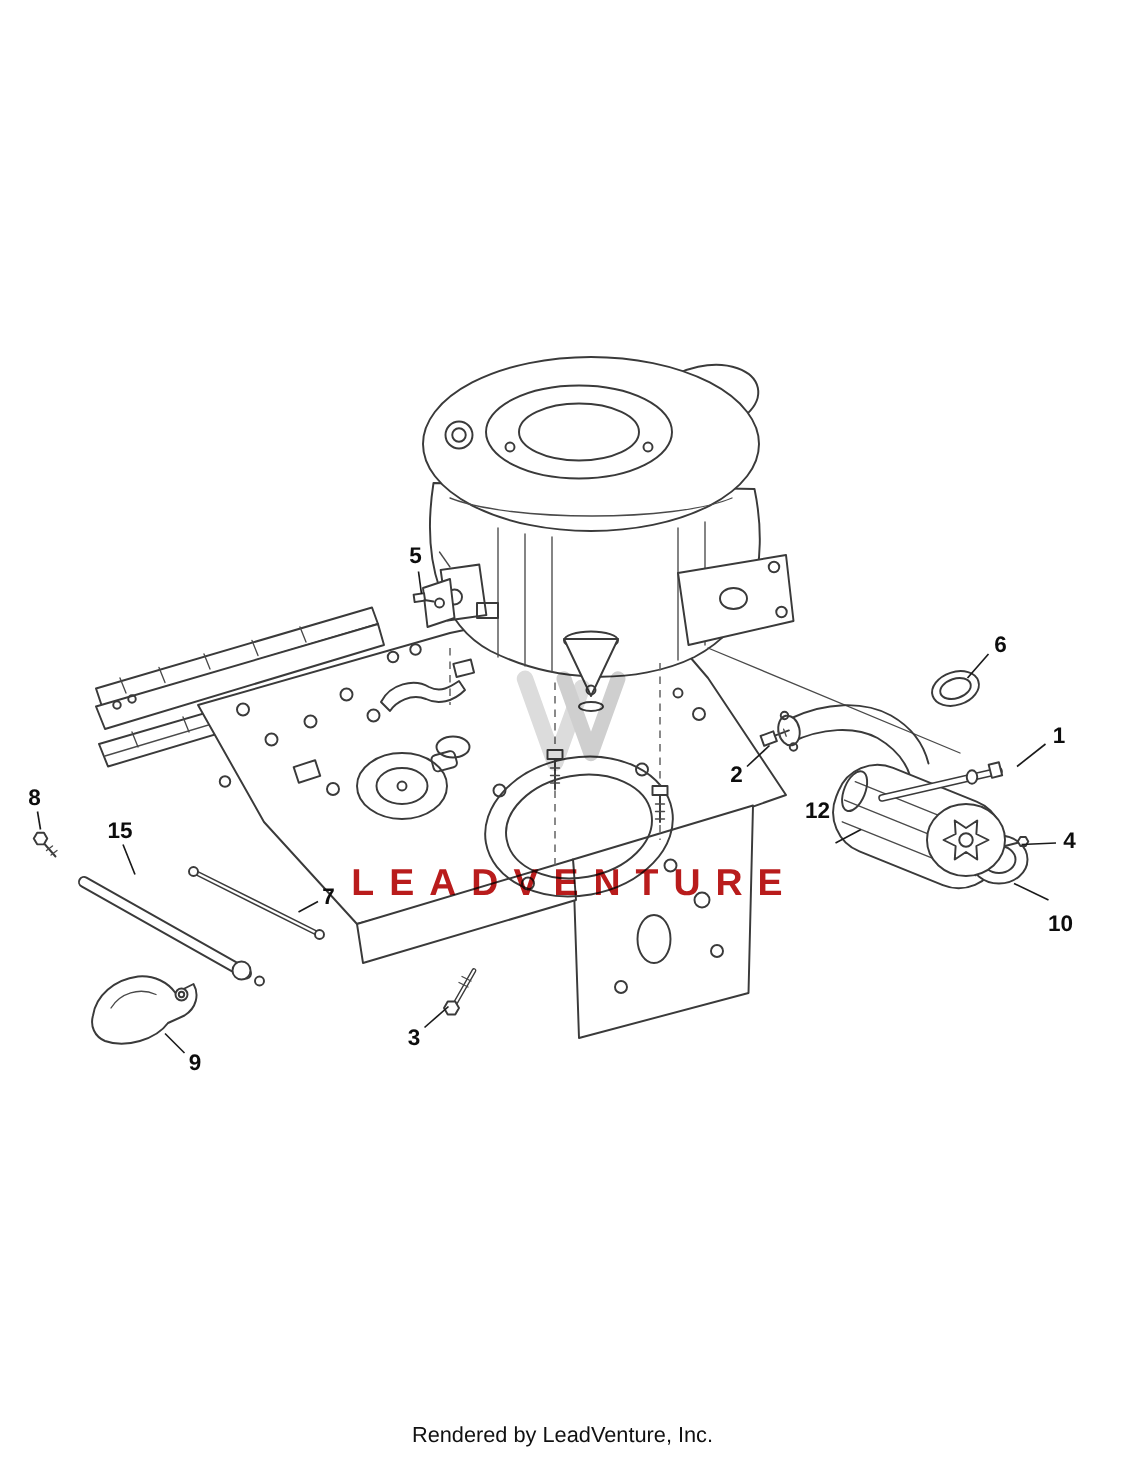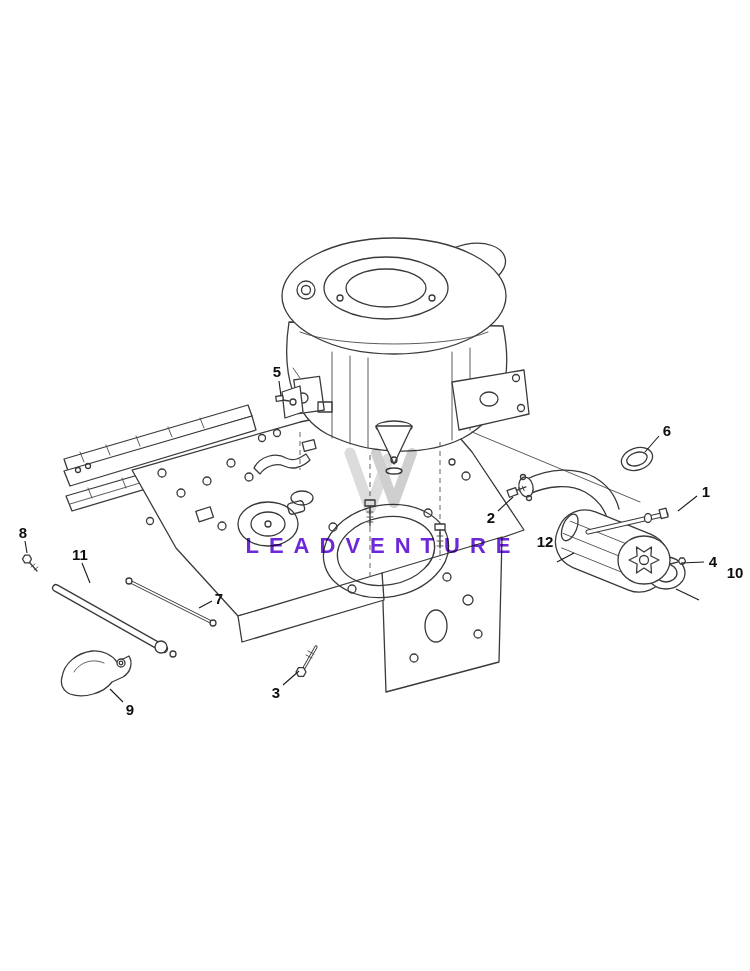--- a/index.html
+++ b/index.html
@@ -19,23 +19,23 @@
   .leader { stroke: #1a1a1a; stroke-width: 1.1; }
   .core { stroke: #ffffff; stroke-linecap: round; fill: none; }
 
   .callout {
     position: absolute; transform: translate(-50%, -50%);
     font-size: 15px; font-weight: bold; color: #0d0d0d;
     line-height: 1; cursor: pointer; user-select: none;
   }
   .watermark-text {
     position: absolute; transform: translate(-50%, -50%);
-    color: #6d28d9; font-size: 22px; font-weight: bold;
+    color: #b91c1c; font-size: 25px; font-weight: bold;
     letter-spacing: 10px; white-space: nowrap;
-    mix-blend-mode: multiply; pointer-events: none;
+    mix-blend-mode: multiply; pointer-events: none; margin-top: 43px;
   }
   .watermark-logo {
     position: absolute; transform: translate(-50%, -50%);
     mix-blend-mode: multiply; pointer-events: none;
   }
   .footer {
     position: absolute; left: 0; right: 0; bottom: 6px;
     text-align: center; font-size: 14.5px; color: #111;
   }
 </style>
@@ -254,17 +254,18 @@
 
   <span class="callout" style="left:706px; top:491px;">1</span>
   <span class="callout" style="left:491px; top:517px;">2</span>
   <span class="callout" style="left:276px; top:692px;">3</span>
   <span class="callout" style="left:713px; top:561px;">4</span>
   <span class="callout" style="left:277px; top:371px;">5</span>
   <span class="callout" style="left:667px; top:430px;">6</span>
   <span class="callout" style="left:219px; top:598px;">7</span>
   <span class="callout" style="left:23px;  top:532px;">8</span>
   <span class="callout" style="left:130px; top:709px;">9</span>
-  <span class="callout" style="left:707px; top:572px;margin-left:28px;">10</span>
-  <span class="callout" style="left:80px;  top:554px;">11</span>
+  <span class="callout" style="left:707px; top:616px;">10</span>
+  <span class="callout" style="left:80px;  top:554px;">15</span>
   <span class="callout" style="left:545px; top:541px;">12</span>
 
+  <div class="footer">Rendered by LeadVenture, Inc.</div>
 </div>
 
 </body></html>

